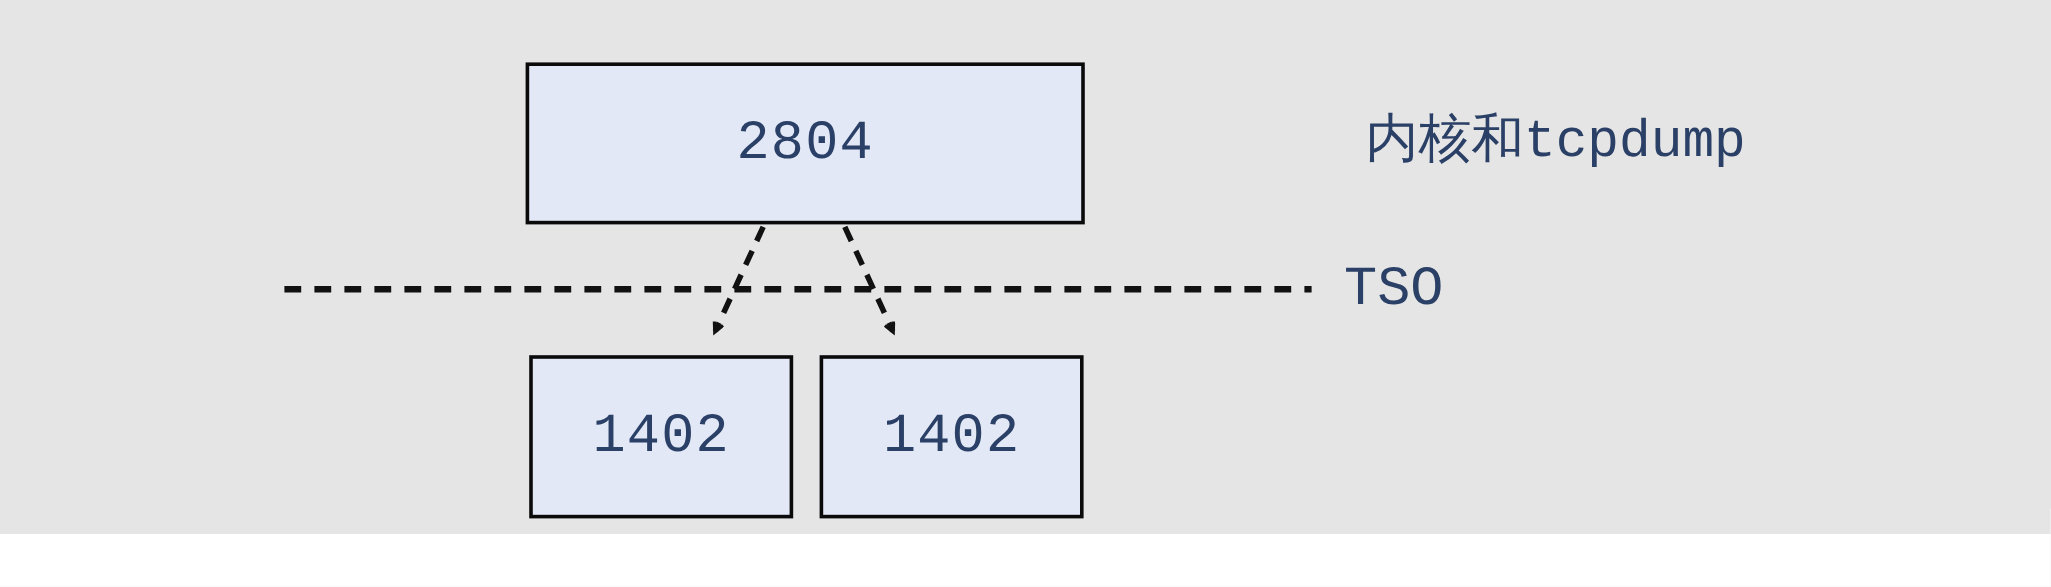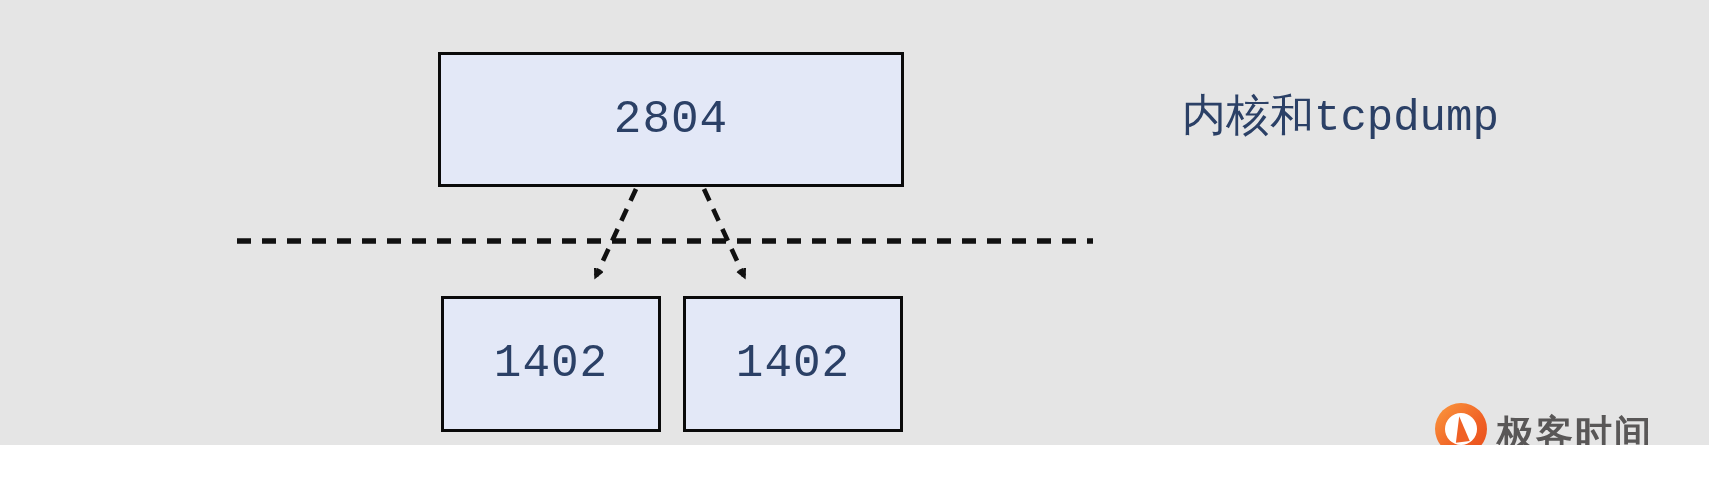--- a/index.html
+++ b/index.html
@@ -31,21 +31,21 @@
     letter-spacing:1px;
   }
   .node-top   {left:438px;top:52px;width:466px;height:135px;}
   .node-bleft {left:441px;top:296px;width:220px;height:136px;}
   .node-bright{left:683px;top:296px;width:220px;height:136px;}
   .row-label{
     position:absolute;
     color:var(--label-text);
     white-space:nowrap;
   }
-  .lbl-kernel{left:1182px;top:86px;font-size:44px;}
+  .lbl-kernel{left:1138px;top:86px;font-size:44px;}
   .lbl-tso   {left:1120px;top:215px;font-size:46px;}
   .lbl-nic   {left:1130px;top:336px;font-size:44px;}
   .connector-layer{position:absolute;left:0;top:0;}
   
   .logo{
     position:absolute;left:1435px;top:400px;
     display:flex;align-items:center;
   }
   .logo-icon{
     position:relative;width:52px;height:68px;flex:0 0 auto;
@@ -108,25 +108,17 @@
   <div class="node node-bleft">
     <span>1402</span>
   </div>
 
   <div class="node node-bright">
     <span>1402</span>
   </div>
 
   <div class="row-label lbl-kernel">内核和tcpdump</div>
 
+  <div class="row-label lbl-tso">TSO</div>
 
 
-  <div class="logo">
-    <div class="logo-icon">
-      <div class="logo-circle"></div>
-      <div class="logo-inner"></div>
-      <div class="logo-needle"></div>
-      <div class="logo-tail"></div>
-    </div>
-    <div class="logo-text">极客时间</div>
-  </div>
 
 </div>
 
 </body></html>

